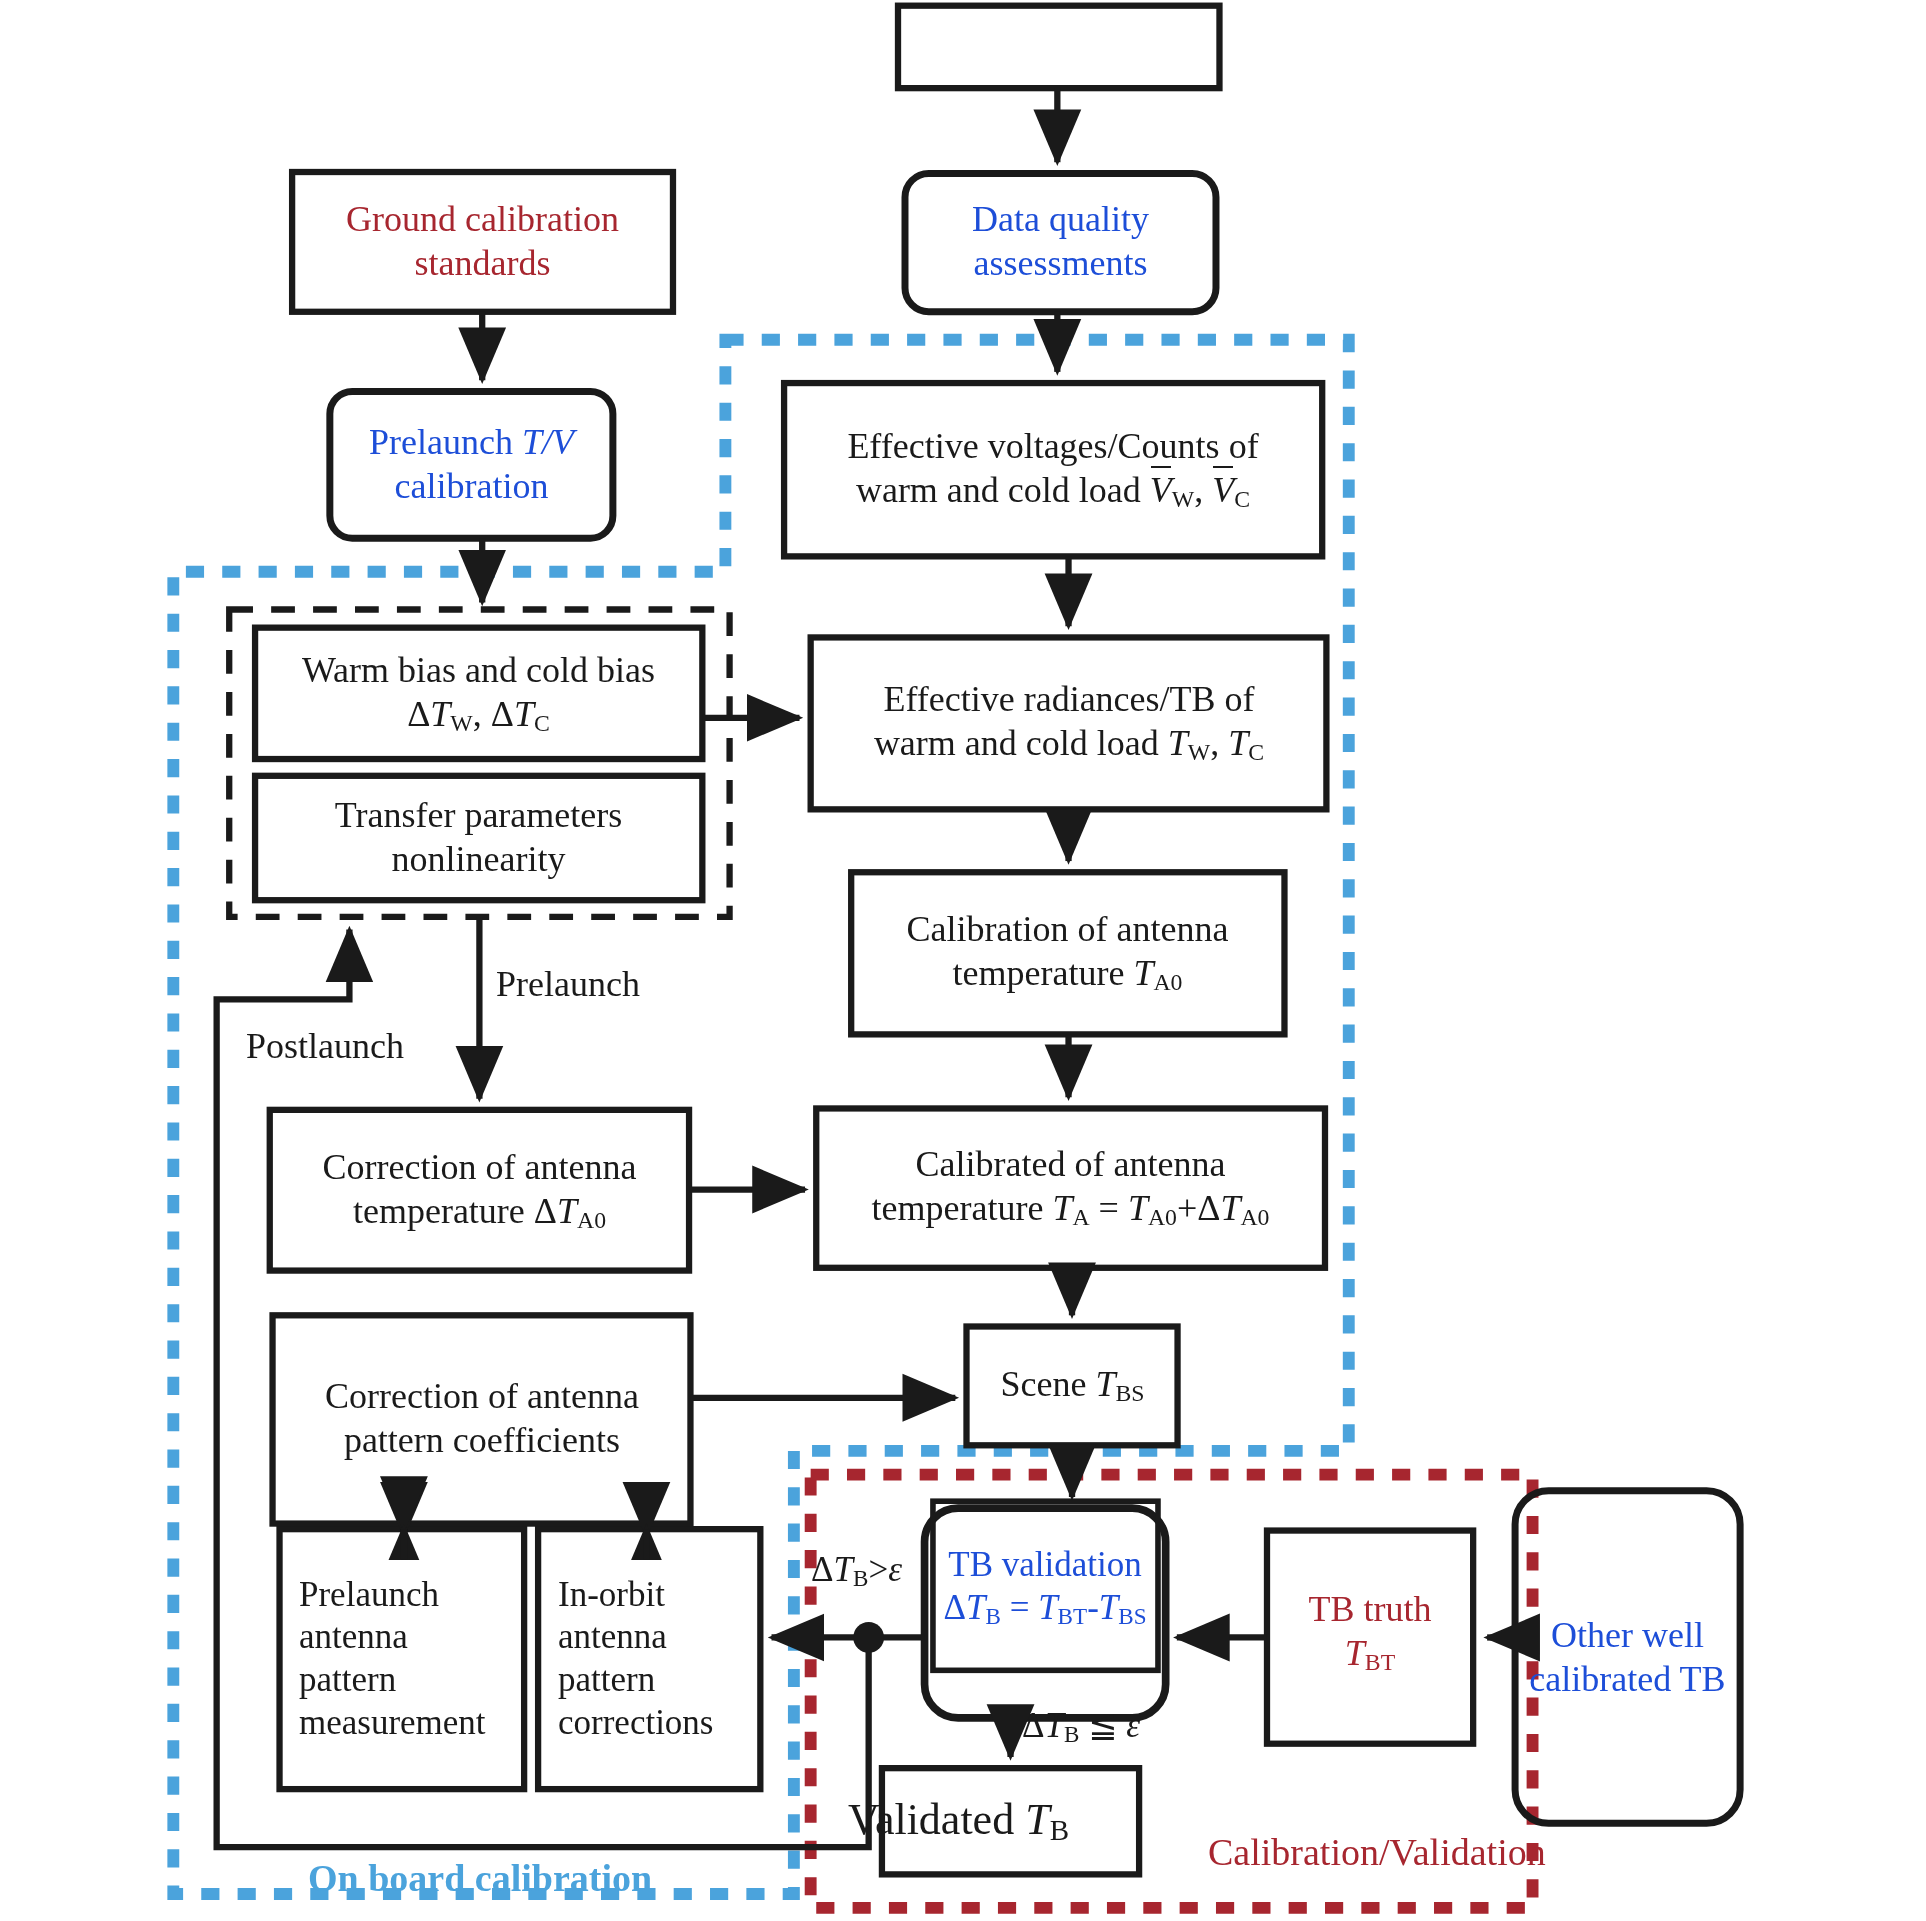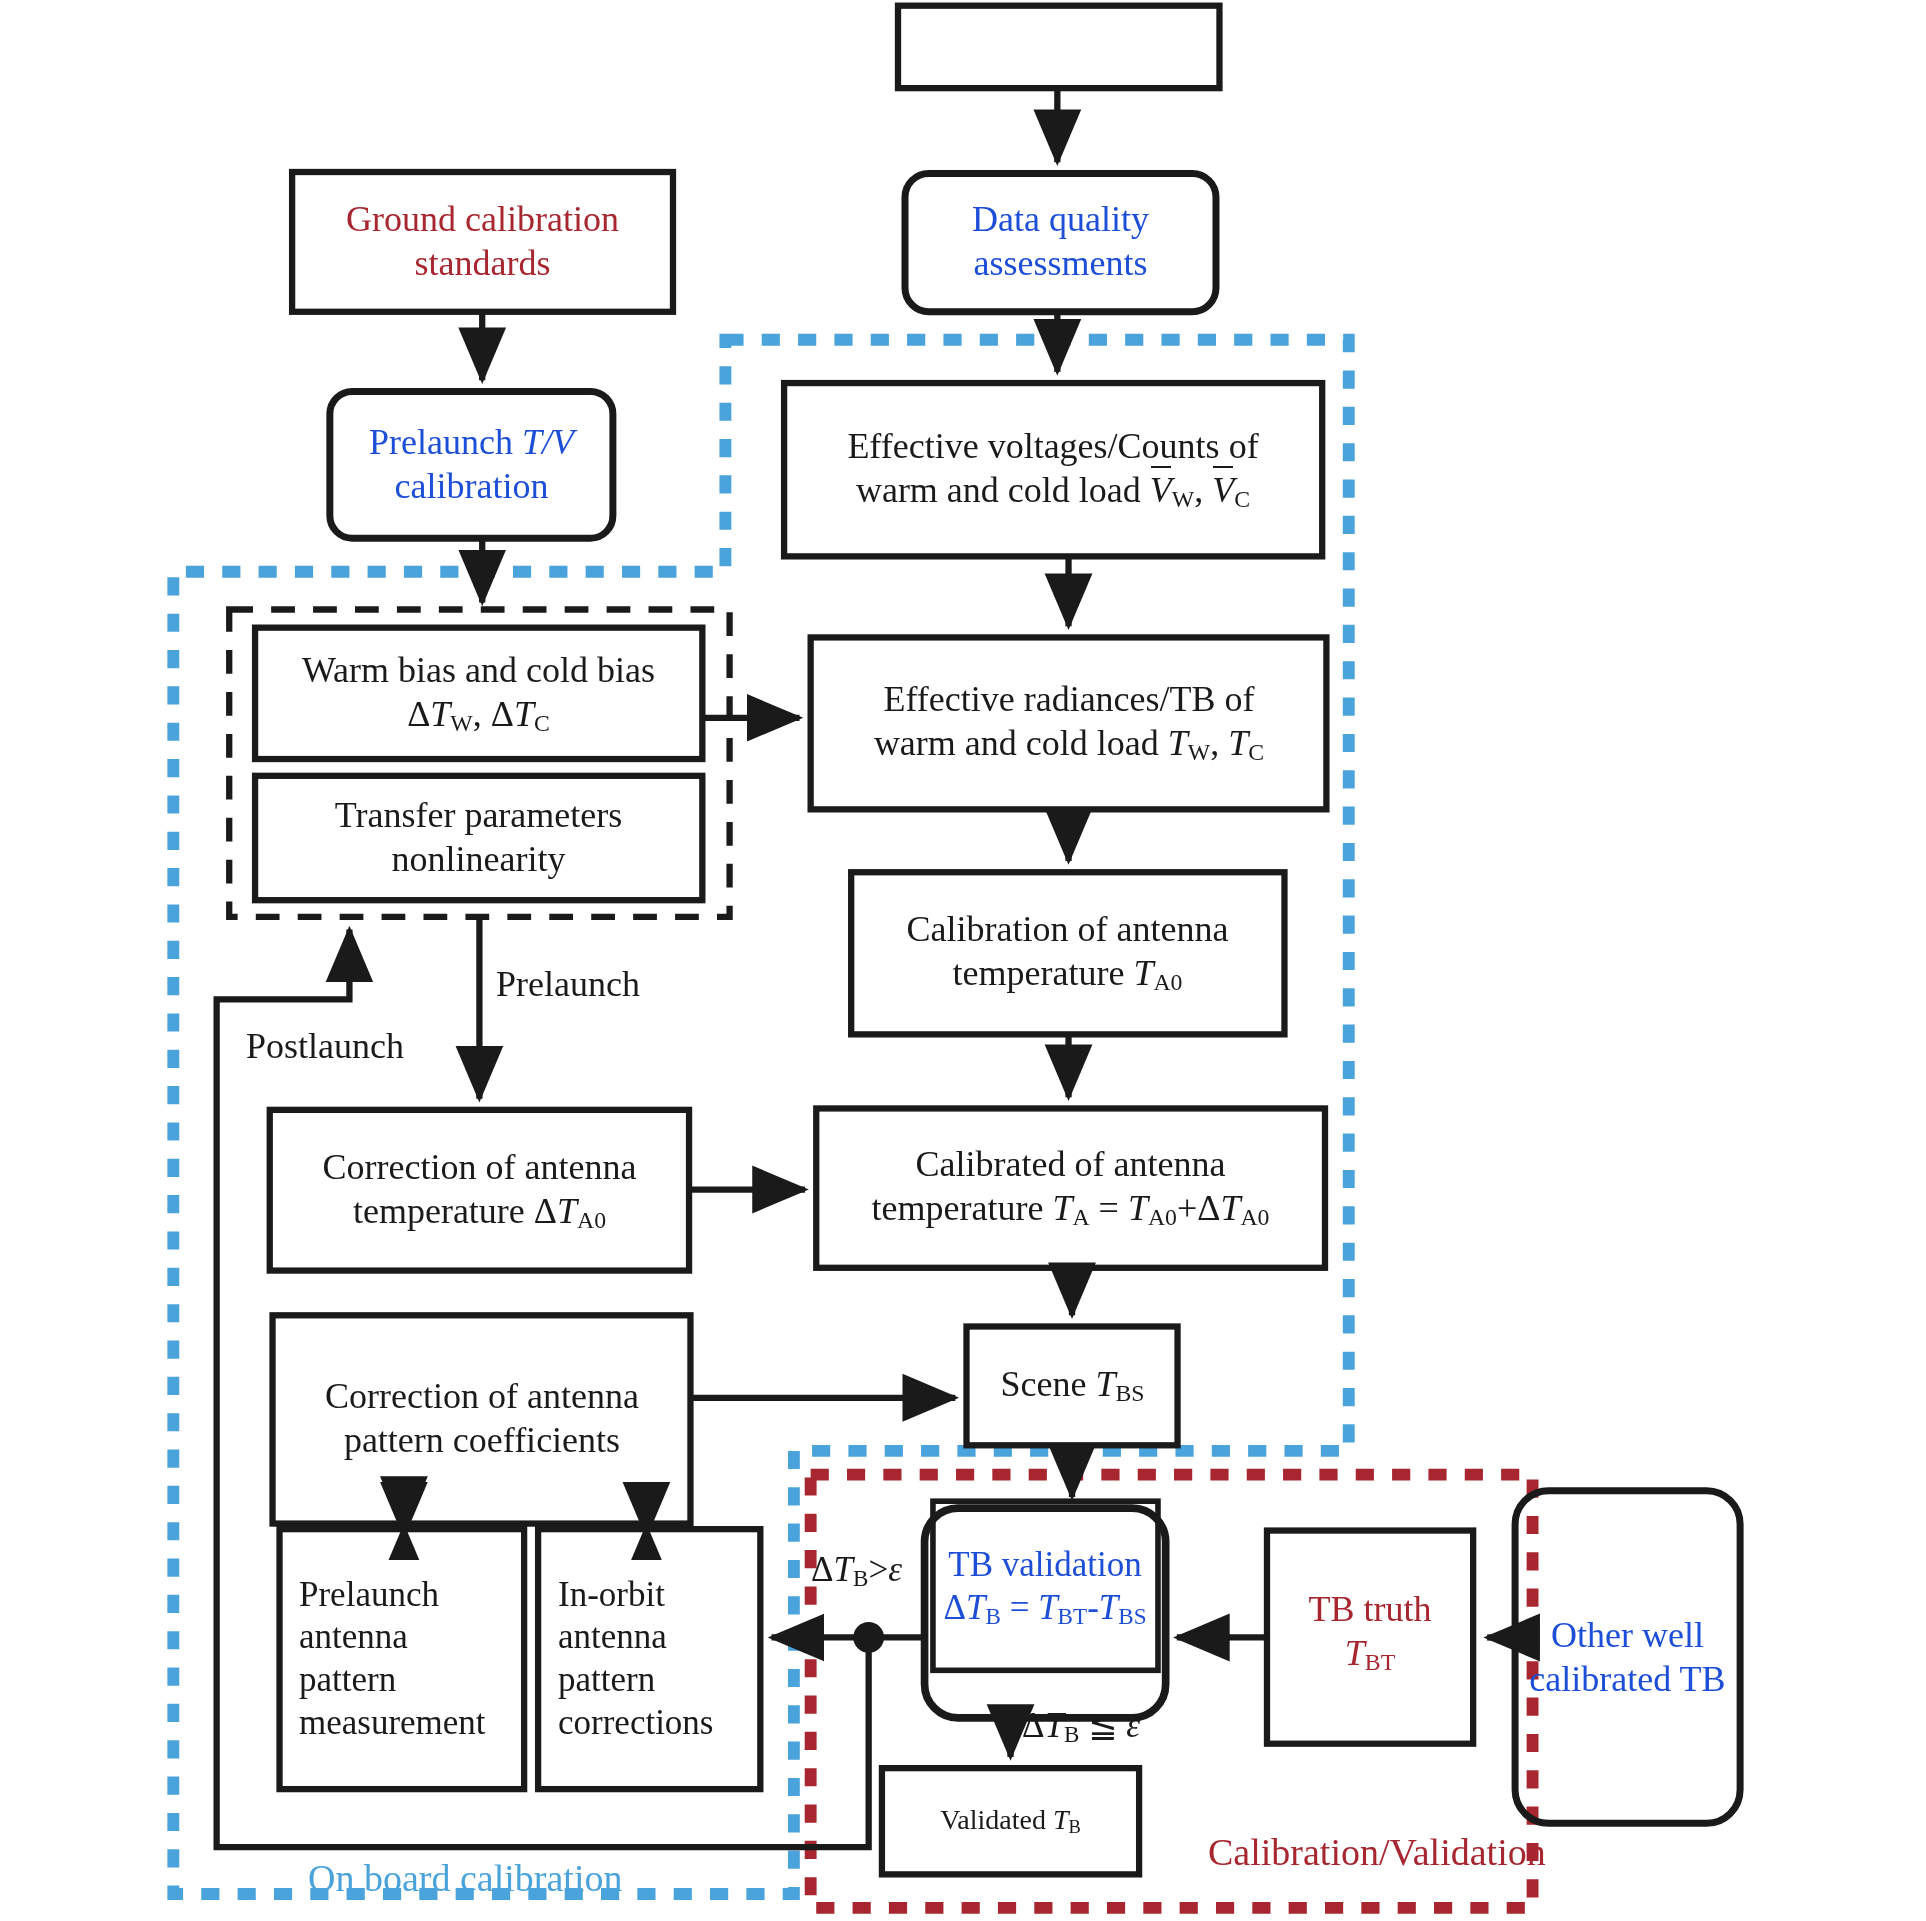--- a/index.html
+++ b/index.html
@@ -187,41 +187,41 @@
   </div>
 
   <div class="nodetext red" style="left:1267px;top:1526px;width:206px;height:213px;font-size:36px;">
     <span><span>TB truth</span><br><i>T</i><sub>BT</sub></span>
   </div>
 
   <div class="nodetext blue" style="left:1515px;top:1491px;width:225px;height:333px;font-size:36px;">
     <span>Other well<br>calibrated TB</span>
   </div>
 
-  <div class="nodetext" style="left:882px;top:1768px;width:257px;height:106px;font-size:28px;">
+  <div class="nodetext" style="left:830px;top:1768px;width:257px;height:106px;font-size:44px;">
     <span><span>Validated </span><i>T</i><sub>B</sub></span>
   </div>
 
   <div class="lbl" style="left:496px;top:963px;font-size:36px;">
     <span>Prelaunch</span>
   </div>
 
   <div class="lbl" style="left:246px;top:1025px;font-size:36px;">
     <span>Postlaunch</span>
   </div>
 
   <div class="lbl" style="left:811px;top:1550px;font-size:35px;">
     <span>Δ<i>T</i><sub>B</sub>&gt;<i>ε</i></span>
   </div>
 
   <div class="lbl" style="left:1022px;top:1705px;font-size:35px;">
     <span>Δ<i>T</i><sub>B</sub> ≦ <i>ε</i></span>
   </div>
 
-  <div class="lbl lightblue" style="left:308px;top:1856px;font-size:38px;">
+  <div class="lbl lightblue" style="left:308px;top:1856px;font-size:38px;font-weight:bold;">
     <span>On board calibration</span>
   </div>
 
   <div class="lbl red" style="left:1208px;top:1830px;font-size:38px;">
     <span>Calibration/Validation</span>
   </div>
 
 </div>
 
 

